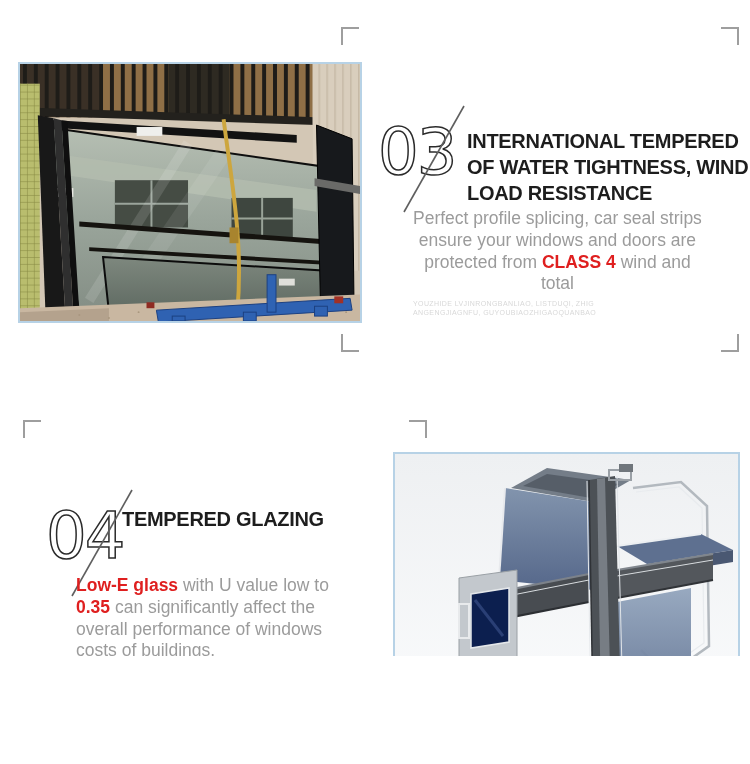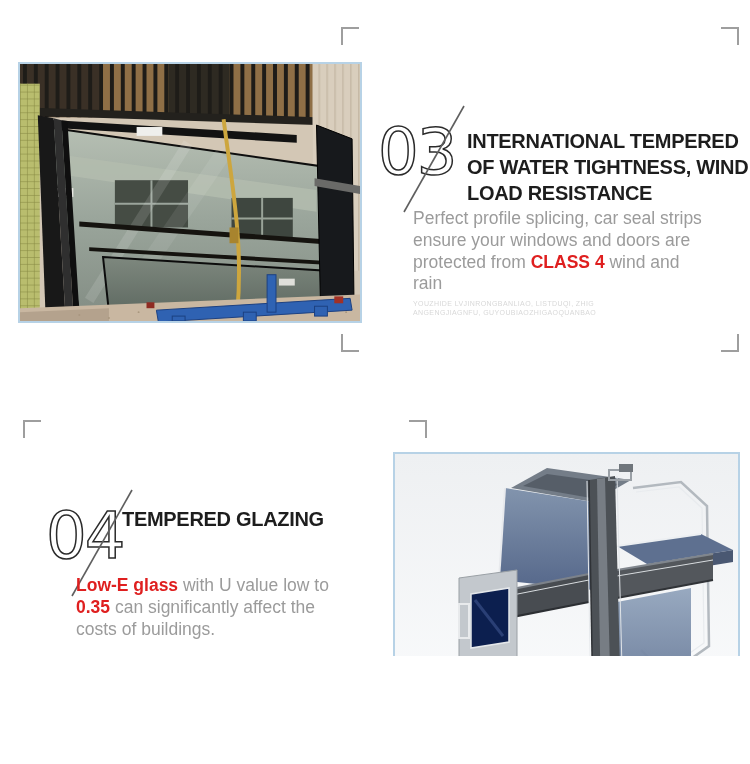--- a/index.html
+++ b/index.html
@@ -140,25 +140,25 @@
       <line class="num-slash" x1="28" y1="112" x2="88" y2="6"></line>
     </svg>
   </div>
 
   <h2 class="heading" style="left:467px;top:128px;">
     <span class="hline">INTERNATIONAL TEMPERED</span>
     <span class="hline">OF WATER TIGHTNESS, WIND</span>
     <span class="hline">LOAD RESISTANCE</span>
   </h2>
 
-  <div class="copy" style="left:413px;top:208px;">
+  <div class="copy" style="left:413px;top:208px;text-align:center;">
     <div class="bline"><span>Perfect profile splicing, car seal strips</span></div>
     <div class="bline"><span>ensure your windows and doors are</span></div>
     <div class="bline"><span>protected from </span><span class="hl">CLASS 4</span><span> wind and</span></div>
-    <div class="bline"><span>rain</span></div>
+    <div class="bline"><span>total</span></div>
   </div>
 
   <div class="watermark" style="left:413px;top:300px;">
     <div>YOUZHIDE LVJINRONGBANLIAO, LISTDUQI, ZHIG</div>
     <div>ANGENGJIAGNFU, GUYOUBIAOZHIGAOQUANBAO</div>
   </div>
 
   <div class="bracket tl" style="left:23px;top:420px"></div>
   <div class="bracket tr" style="left:409px;top:420px"></div>
   <div class="bracket bl" style="left:23px;top:717px"></div>
@@ -171,20 +171,21 @@
     </svg>
   </div>
 
   <h2 class="heading" style="left:122px;top:506px;line-height:27px;">
     <span class="hline">TEMPERED GLAZING</span>
   </h2>
 
   <div class="copy" style="left:76px;top:575px;">
     <div class="bline"><span class="hl">Low-E glass</span><span> with U value low to</span></div>
     <div class="bline"><span class="hl">0.35</span><span> can significantly affect the</span></div>
+    <div class="bline"><span>overall performance of windows</span></div>
     <div class="bline"><span>costs of buildings.</span></div>
   </div>
 
   <div class="watermark" style="left:78px;top:688px;">
     <div>YOUZHIDE LVJINRONGBANLIAO, LISTDUQI, ZHIG</div>
     <div>ANGENGJIAGNFU, GUYOUBIAOZHIGAOQUANBAO</div>
   </div>
 
   <figure class="imgbox" style="left:393px;top:452px;width:347px;height:289px;margin:0;">
     <svg width="343" height="285" viewBox="0 0 343 285" preserveAspectRatio="none">

